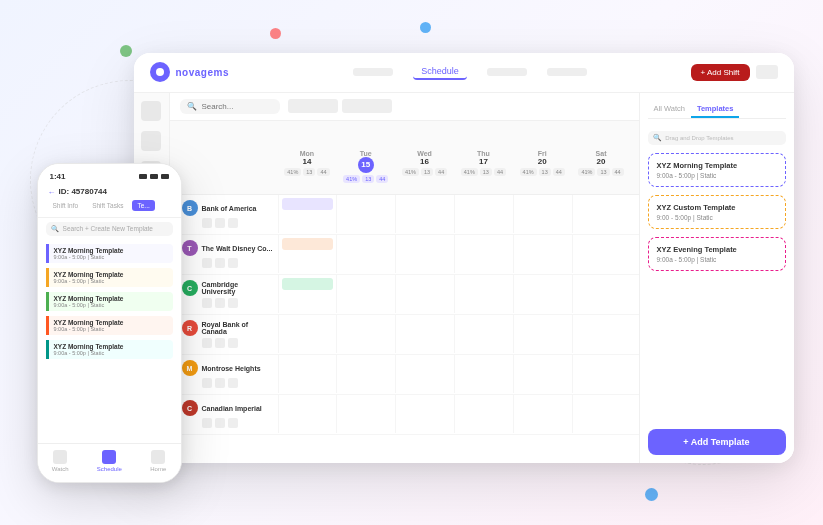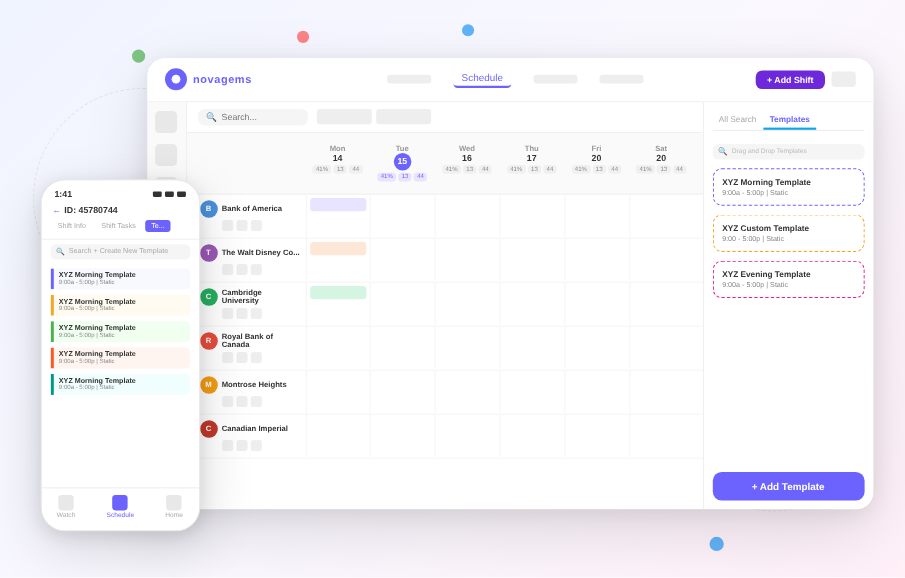--- a/index.html
+++ b/index.html
@@ -94,27 +94,27 @@
     .nav-item.active {
       color: #6c63ff;
       border-bottom: 2px solid #6c63ff;
     }
     .header-right {
       display: flex;
       gap: 6px;
       align-items: center;
     }
     .add-shift-btn {
-      background: #6d28d9;
+      background: #b91c1c;
       color: #fff;
       border: none;
       border-radius: 6px;
       padding: 4px 10px;
       font-size: 8px;
-      font-weight: 700;
+      font-weight: 400;
       cursor: pointer;
     }
 
     
     .desktop-body {
       display: flex;
       flex: 1;
       overflow: hidden;
     }
 
@@ -191,20 +191,21 @@
       font-size: 7px;
       color: #999;
     }
     .col-day {
       flex: 1;
       text-align: center;
       padding: 11px 2px;
       font-size: 7px;
       color: #999;
       position: relative;
+      margin-top: 18px;
     }
     .col-day .day-name { display: block; font-weight: 600; }
     .col-day .day-num { display: block; font-size: 8px; font-weight: 700; color: #333; }
     .col-day.today .day-num {
       background: #6c63ff;
       color: #fff;
       border-radius: 50%;
       width: 16px;
       height: 16px;
       line-height: 16px;
@@ -732,21 +733,21 @@
               <div class="day-cell"></div>
               <div class="day-cell"></div>
               <div class="day-cell"></div>
             </div>
           </div>
         </div>
       </div>
 
       <div class="templates-panel">
         <div class="panel-tabs">
-          <div class="panel-tab">All Search</div>
+          <div class="panel-tab">All Watch</div>
           <div class="panel-tab active">Templates</div>
         </div>
         <div class="template-search">
           <span>🔍</span>
           <span style="font-size:6px;color:#bbb;">Drag and Drop Templates</span>
         </div>
 
         <div class="template-card">
           <div class="template-name">XYZ Morning Template</div>
           <div class="template-time">9:00a - 5:00p | Static</div>

